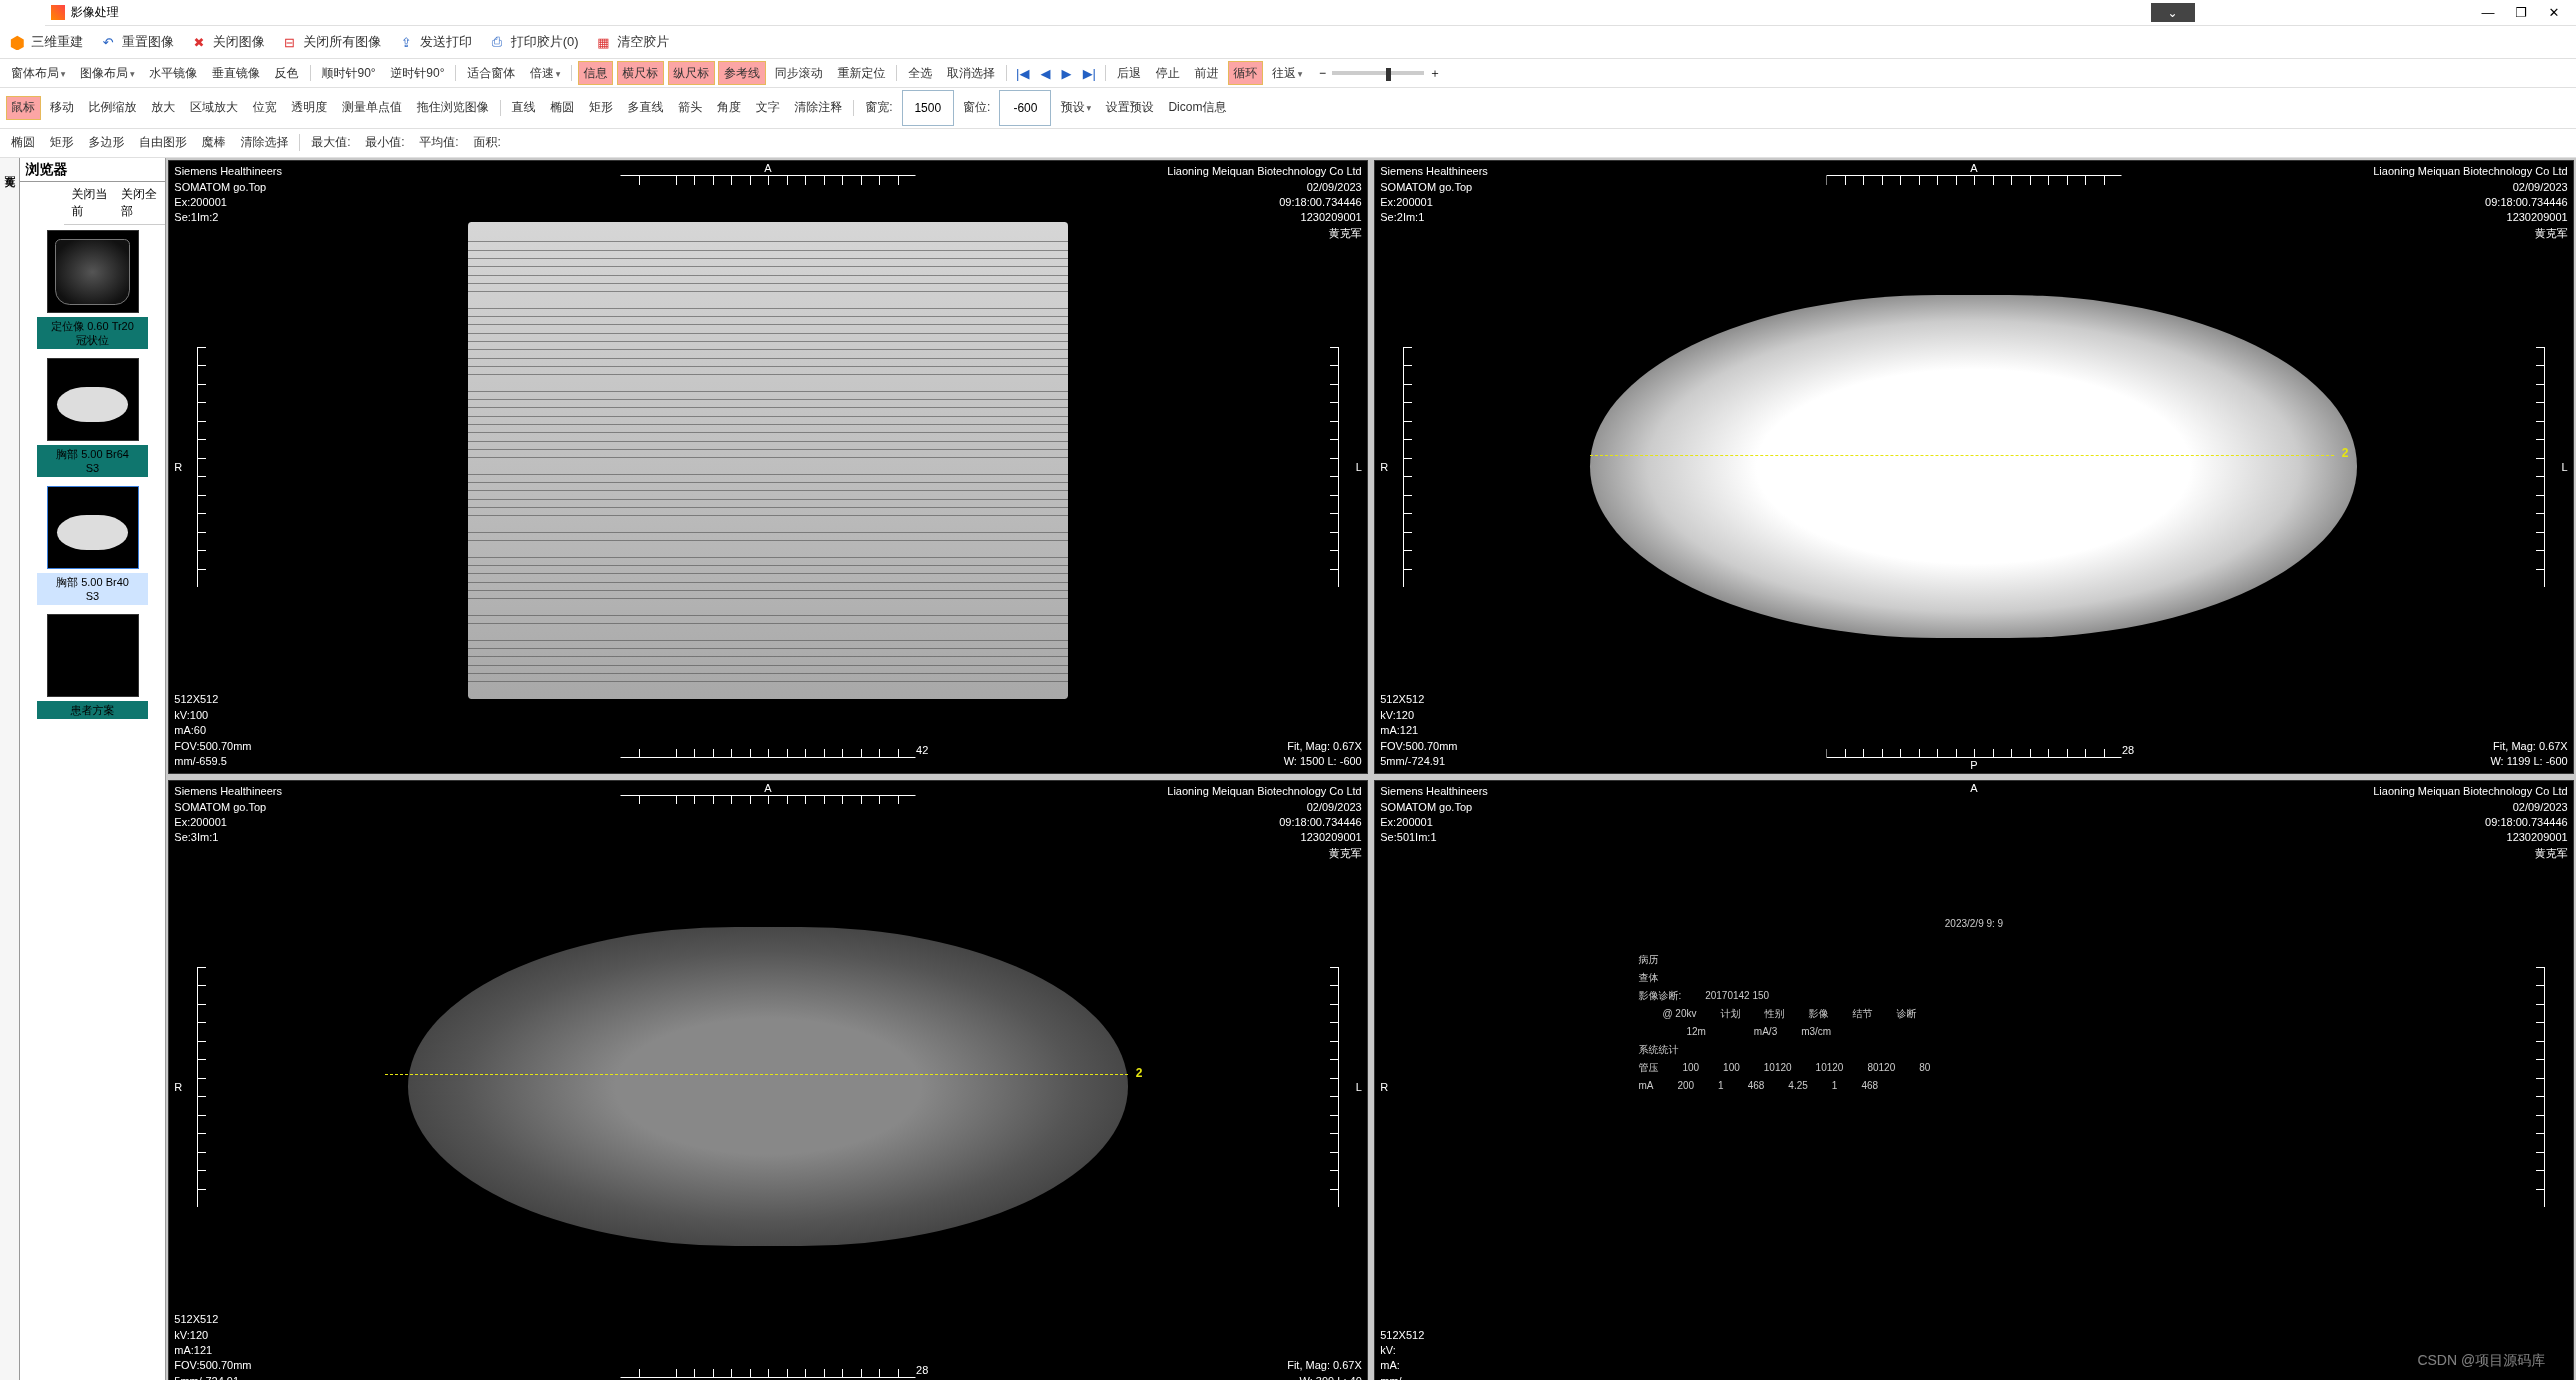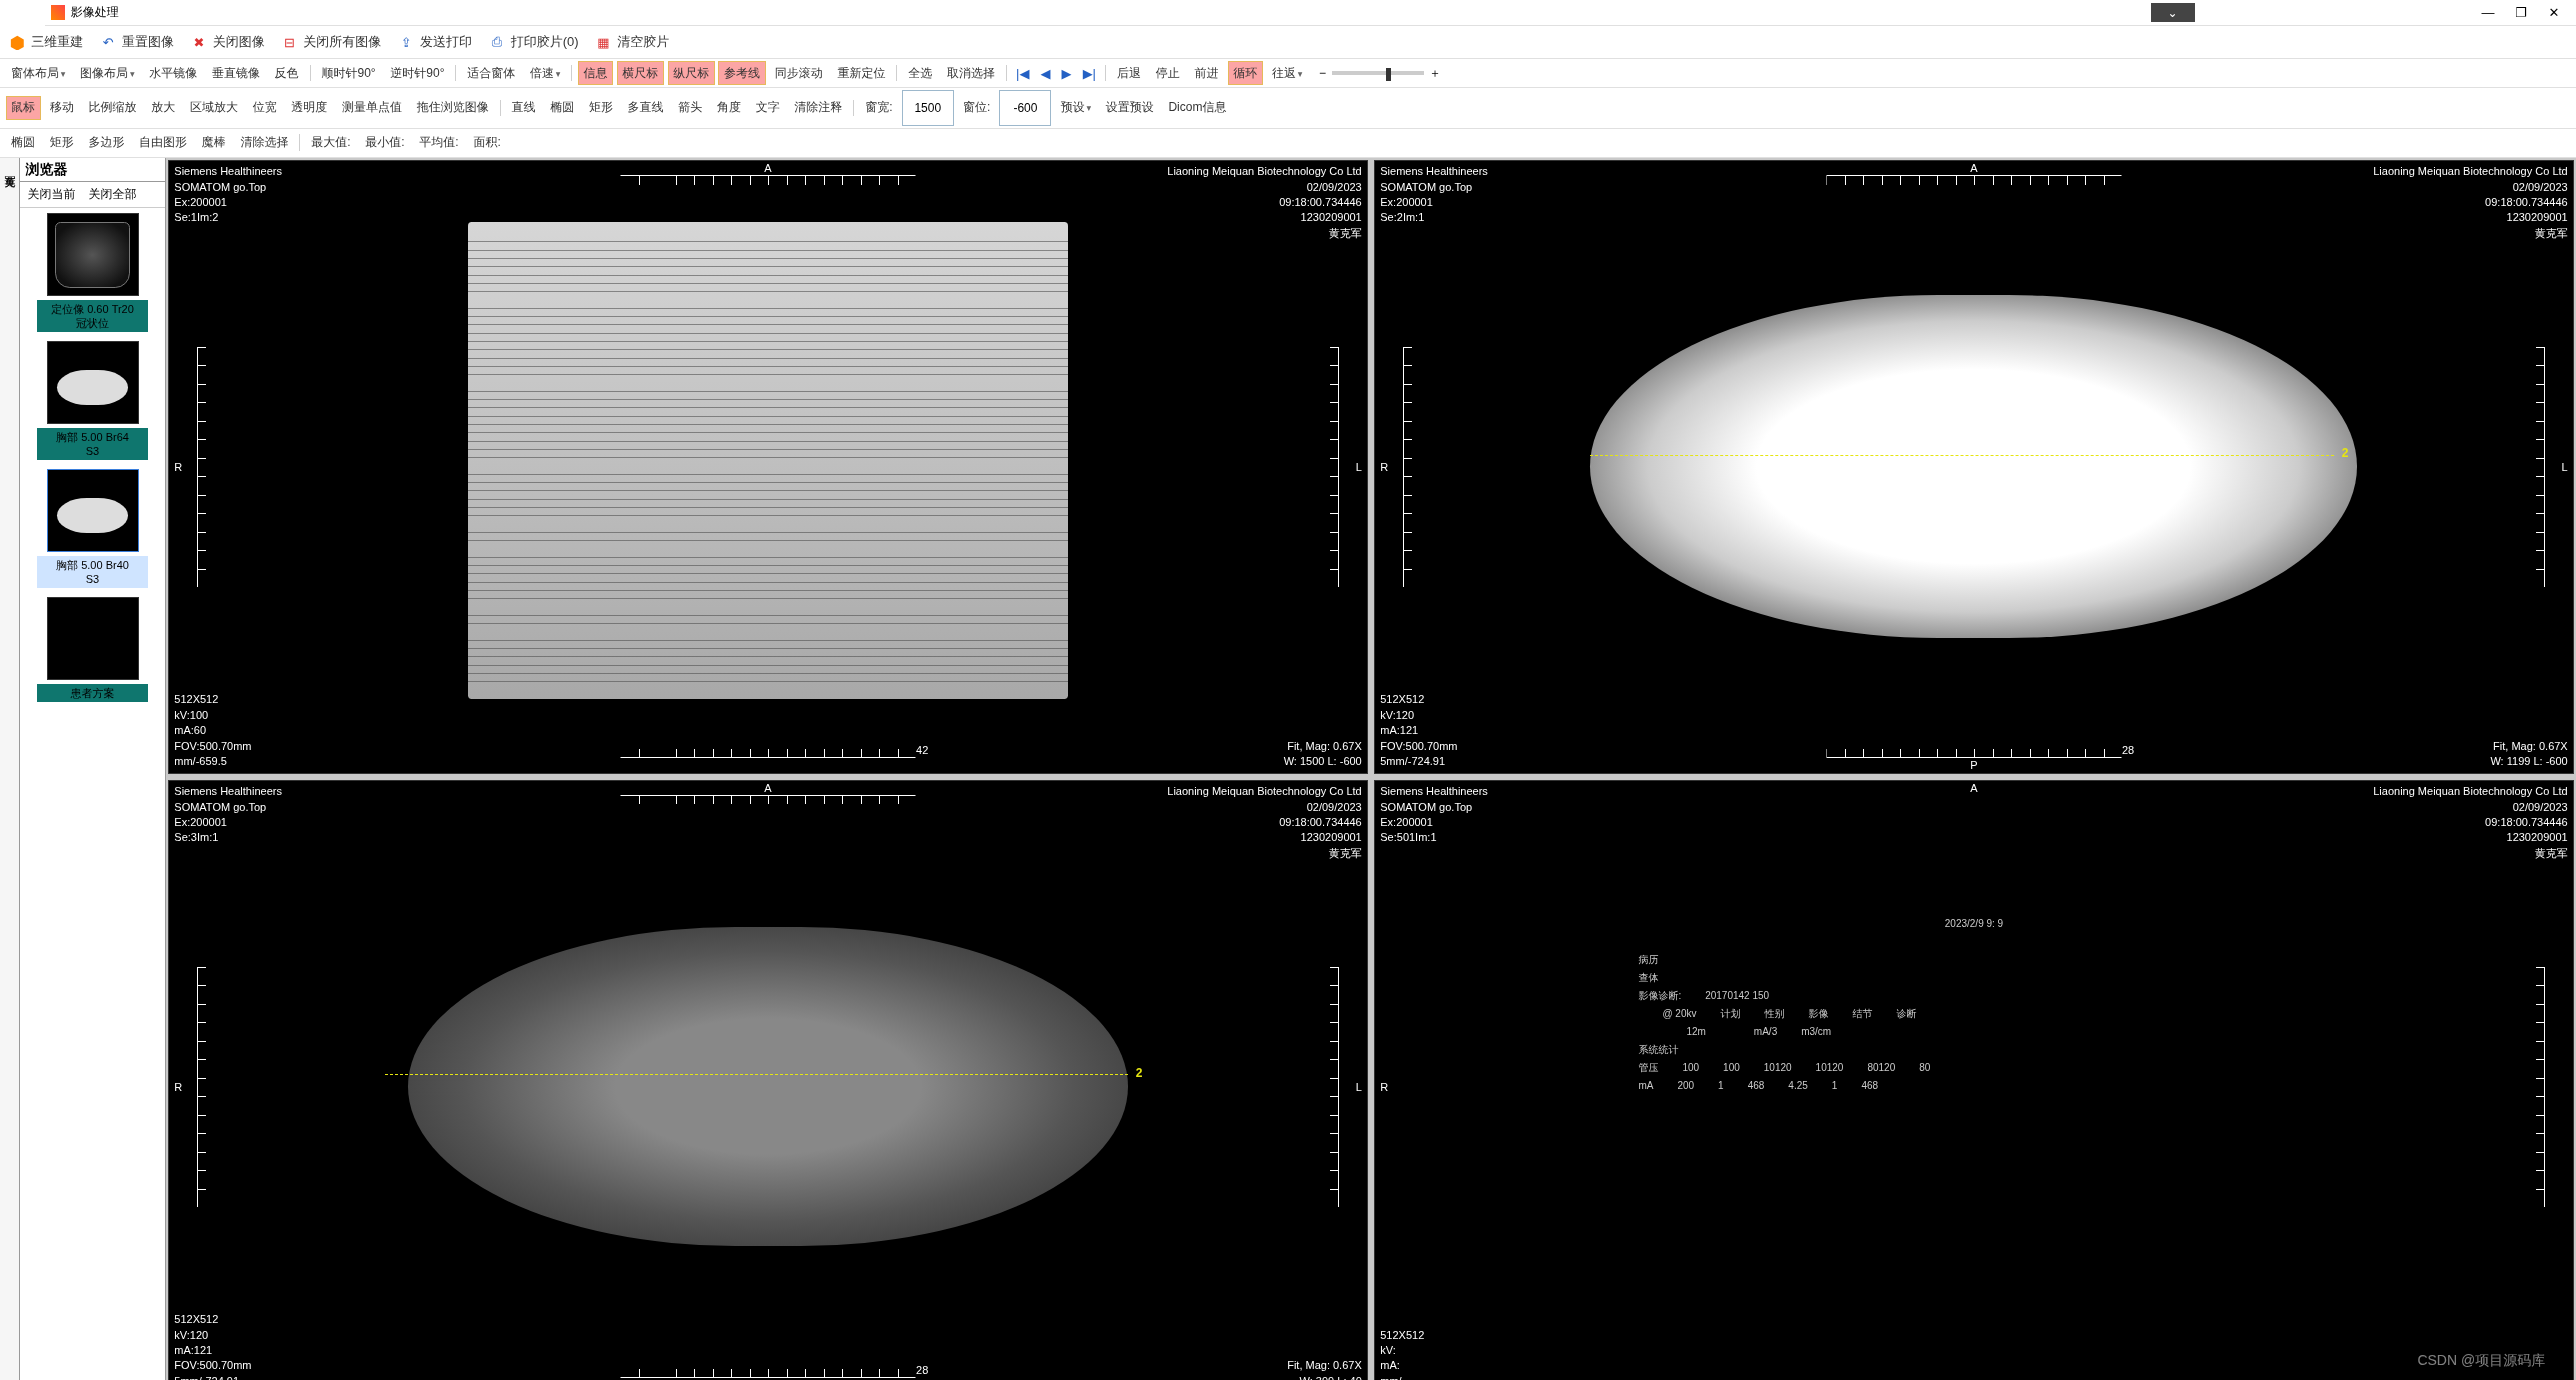--- a/index.html
+++ b/index.html
@@ -26,21 +26,21 @@
 .toolbar .slider-wrap { display: flex; align-items: center; gap: 5.5px; margin-left: 7.4px; }
 .toolbar .slider { width: 92px; height: 3.7px; background: #ccc; position: relative; }
 .toolbar .slider .thumb { position: absolute; top: -3.7px; left: 54px; width: 5.5px; height: 13px; background: #333; }
 
 .layout { display: flex; height: calc(100% - 26px - 33px - 29.5px - 29.5px - 24px); }
 
 .sidebar { width: 166px; border-right: 0.9px solid #999; display: flex; }
 .vtab { width: 20px; border-right: 0.9px solid #999; writing-mode: vertical-rl; text-orientation: upright; display: flex; align-items: center; justify-content: flex-start; padding-top: 9.2px; font-size: 11px; background: #f6f6f6; }
 .browser { flex: 1; display: flex; flex-direction: column; }
 .browser-title { font-weight: bold; font-size: 14px; padding: 2.8px 5.5px; border-bottom: 0.9px solid #999; }
-.browser-close { display: flex; gap: 13px; padding: 3.7px 7.4px; border-bottom: 0.9px solid #ccc; font-size: 12px; }
+.browser-close { display: flex; gap: 13px; padding: 3.7px 7.4px; border-bottom: 0.9px solid #ccc; font-size: 12px; margin-left: 44px; }
 .thumbs { flex: 1; overflow: auto; padding: 5.5px 3.7px; display: flex; flex-direction: column; gap: 9.2px; align-items: center; }
 .thumb-item { width: 111px; text-align: center; }
 .thumb-item .thumb { width: 92px; height: 83px; margin: 0 auto 3.7px; border: 0.9px solid #333; background: #000; position: relative; overflow: hidden; }
 .thumb-item.selected .thumb { border: 1.8px solid #3a7edc; }
 .thumb-item .caption { background: #0f766e; font-size: 11px; line-height: 1.3; padding: 1.8px; white-space: pre-line; }
 .thumb-item.selected .caption { background: #cfe4ff; }
 .thumb .chest-sketch { position:absolute; inset:7.4px; border:0.9px solid #777; border-radius: 5.5px 5.5px 14.8px 14.8px; background: radial-gradient(ellipse at center, #555 0%, #111 80%); }
 .thumb .axial-sketch { position:absolute; left:9.2px; right:9.2px; top:28px; height:35px; background:#ddd; border-radius: 50%/60%; }
 
 .viewgrid { flex: 1; display: grid; grid-template-columns: 1fr 1fr; grid-template-rows: 1fr 1fr; gap: 5.5px; background: #c9c9c9; padding: 1.8px; }

